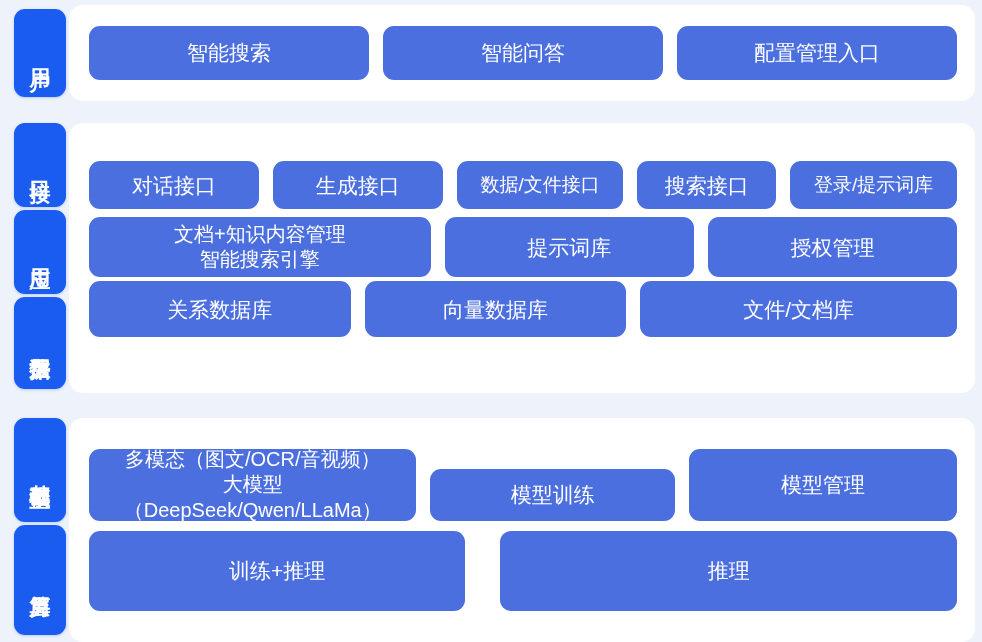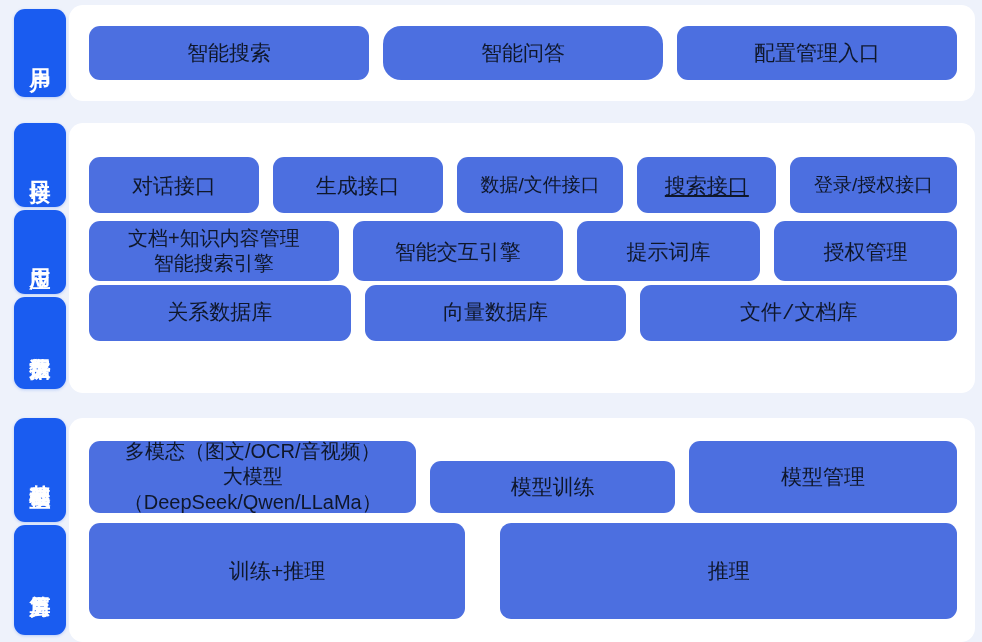--- a/index.html
+++ b/index.html
@@ -101,54 +101,54 @@
   
   .row {
     display: flex;
     flex-direction: row;
     align-items: stretch;
     padding: 0 18px 0 20px;
     box-sizing: border-box;
     gap: 14px;
   }
   .group-1 .row { height: 54px; }
-  .group-2 .row-1 { height: 56px; margin-bottom: 8px; margin-top: 2px; }
+  .group-2 .row-1 { height: 48px; margin-bottom: 8px; margin-top: 2px; }
   .group-2 .row-2 { height: 60px; margin-bottom: 4px; }
-  .group-2 .row-3 { height: 56px; margin-bottom: 19px; font-family: Liberation Mono, monospace; }
+  .group-2 .row-3 { height: 56px; margin-bottom: 19px; }
   .group-3 .row-1 { height: 72px; margin-bottom: 10px; margin-top: 2px; border-radius: 23px; }
-  .group-3 .row-2 { height: 96px; margin-bottom: 2px; }
+  .group-3 .row-2 { height: 80px; margin-bottom: 2px; }
 
   .box {
     background: #4c6fe0;
-    color: #0f172a;
+    color: #ffffff;
     border-radius: 11px;
     display: flex;
     align-items: center;
     justify-content: center;
     text-align: center;
     font-size: 21px;
     line-height: 1.3;
     box-sizing: border-box;
     padding: 13px 6px;
     white-space: pre-line;
     flex: 1 1 0;
     min-width: 0;
   }
   .box.two-line { font-size: 20px; line-height: 1.28; }
   .box.smallish { font-size: 19px; }
 
   
   .g1-b1 { flex-grow: 1.0; }
-  .g1-b2 { flex-grow: 1.0; border-radius: 18px; }
+  .g1-b2 { flex-grow: 1.0; }
   .g1-b3 { flex-grow: 1.0; }
 
   .g2r1-b1 { flex-grow: 1.02; }
   .g2r1-b2 { flex-grow: 1.02; }
   .g2r1-b3 { flex-grow: 1.0; }
-  .g2r1-b4 { flex-grow: 0.82; text-decoration: underline; }
+  .g2r1-b4 { flex-grow: 0.82; }
   .g2r1-b5 { flex-grow: 1.0; }
 
   .g2r2-b1 { flex-grow: 1.32; }
   .g2r2-b2 { flex-grow: 1.1; }
   .g2r2-b3 { flex-grow: 0.95; }
   .g2r2-b4 { flex-grow: 0.95; }
 
   .g2r3-b1 { flex-grow: 1.0; }
   .g2r3-b2 { flex-grow: 1.0; }
   .g2r3-b3 { flex-grow: 1.22; }
@@ -192,27 +192,26 @@
         <span class="tab-text">数据层</span>
       </div>
     </div>
     <div class="card">
 
       <div class="row row-1">
         <div class="box g2r1-b1">对话接口</div>
         <div class="box g2r1-b2">生成接口</div>
         <div class="box g2r1-b3 smallish">数据/文件接口</div>
         <div class="box g2r1-b4">搜索接口</div>
-        <div class="box g2r1-b5 smallish">登录/授权接口</div>
+        <div class="box g2r1-b5 smallish">登录/提示词库</div>
       </div>
 
       <div class="row row-2">
         <div class="box g2r2-b1 two-line">文档+知识内容管理
 智能搜索引擎</div>
-        <div class="box g2r2-b2">智能交互引擎</div>
         <div class="box g2r2-b3">提示词库</div>
         <div class="box g2r2-b4">授权管理</div>
       </div>
 
       <div class="row row-3">
         <div class="box g2r3-b1">关系数据库</div>
         <div class="box g2r3-b2">向量数据库</div>
         <div class="box g2r3-b3">文件/文档库</div>
       </div>
 

